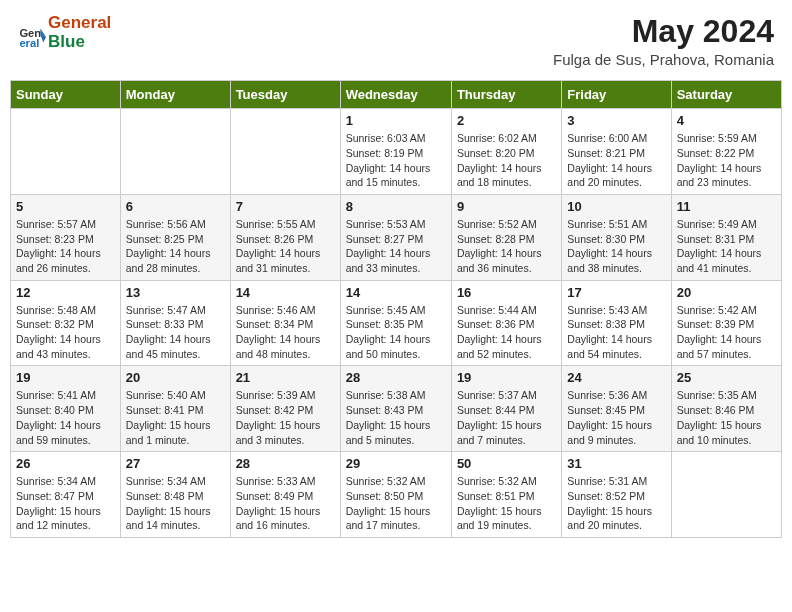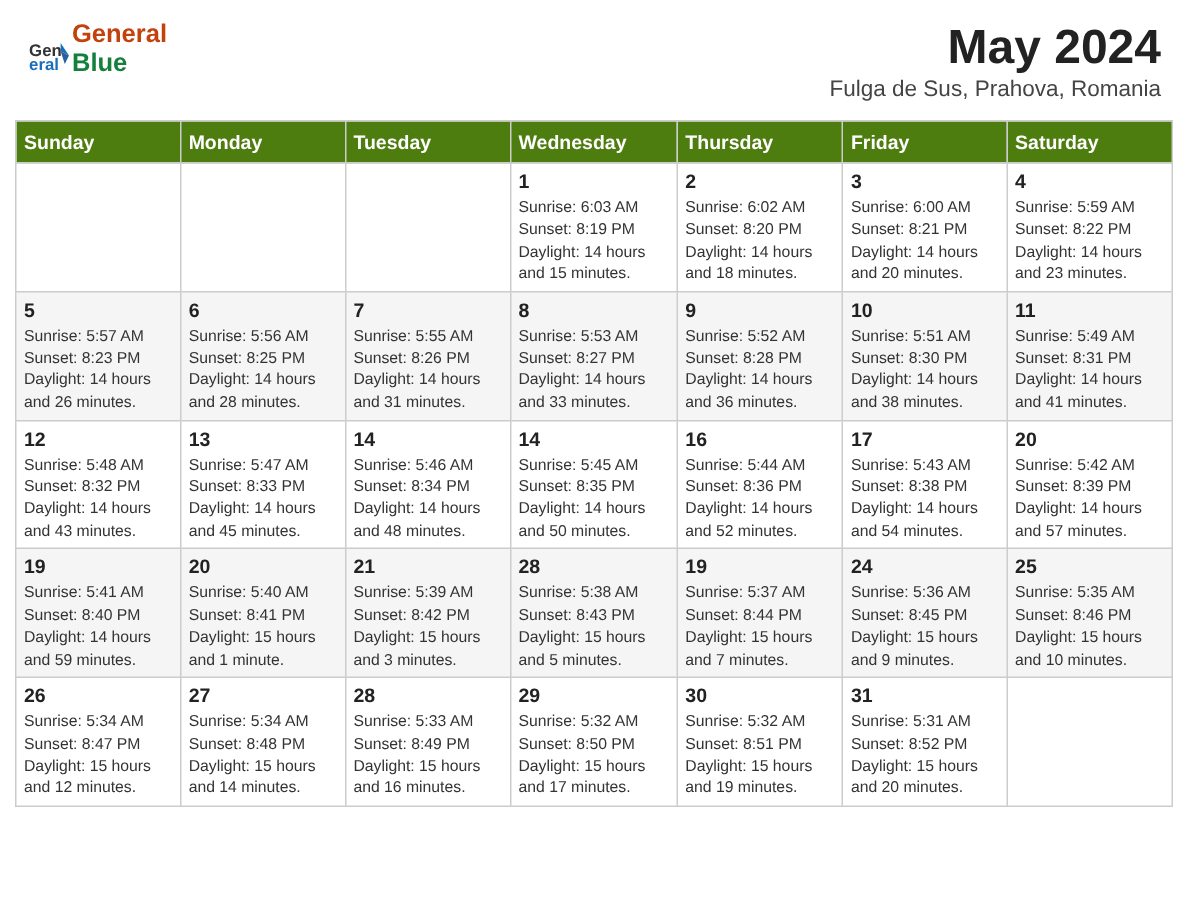--- a/index.html
+++ b/index.html
@@ -236,21 +236,21 @@
         </td>
         <td>
           <span class="day-num">28</span>
           <div class="day-detail">Sunrise: 5:33 AM<br>Sunset: 8:49 PM<br>Daylight: 15 hours<br>and 16 minutes.</div>
         </td>
         <td>
           <span class="day-num">29</span>
           <div class="day-detail">Sunrise: 5:32 AM<br>Sunset: 8:50 PM<br>Daylight: 15 hours<br>and 17 minutes.</div>
         </td>
         <td>
-          <span class="day-num">30</span>
+          <span class="day-num">50</span>
           <div class="day-detail">Sunrise: 5:32 AM<br>Sunset: 8:51 PM<br>Daylight: 15 hours<br>and 19 minutes.</div>
         </td>
         <td>
           <span class="day-num">31</span>
           <div class="day-detail">Sunrise: 5:31 AM<br>Sunset: 8:52 PM<br>Daylight: 15 hours<br>and 20 minutes.</div>
         </td>
         <td class="empty"></td>
       </tr>
     </tbody>
 </table>

